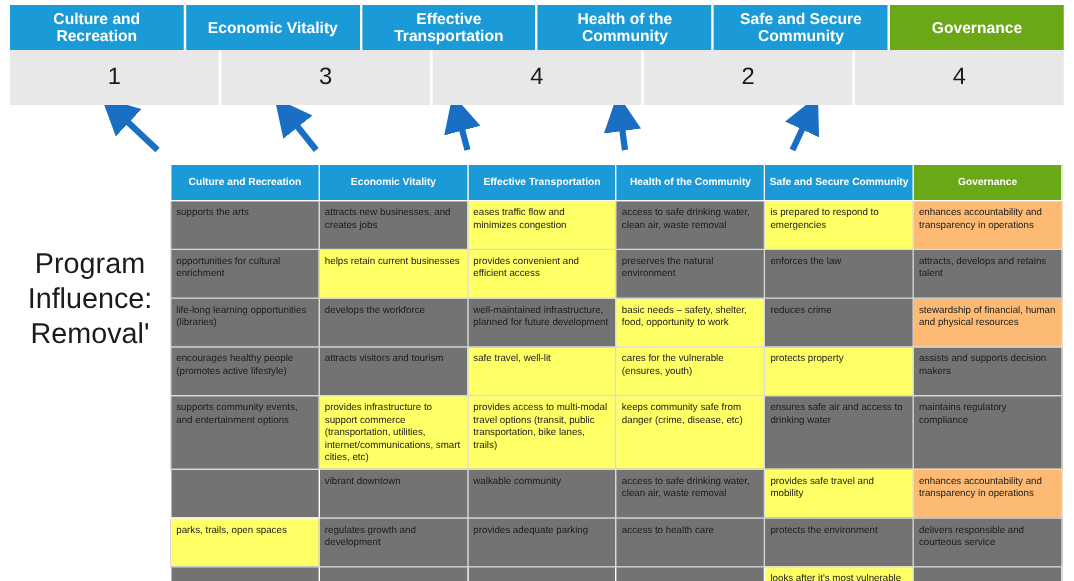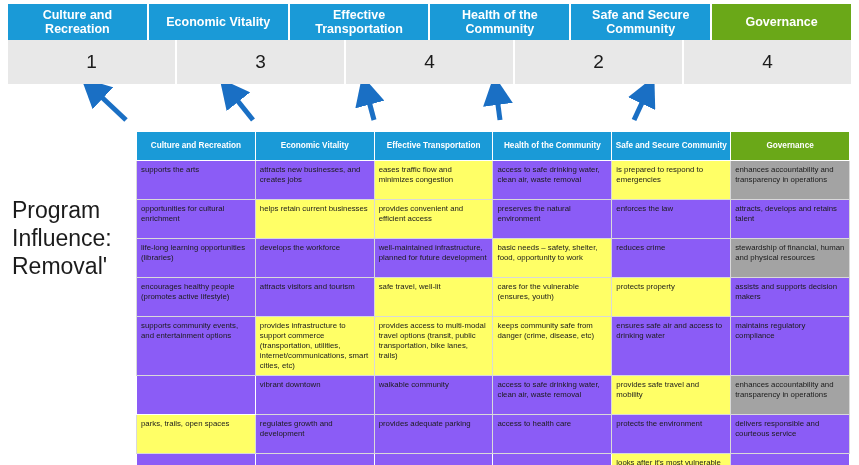--- a/index.html
+++ b/index.html
@@ -72,21 +72,21 @@
     height: 50px;
     pointer-events: none;
   }
 
   
   #program-label {
     position: absolute;
     left: 12px;
     top: 196px;
     width: 120px;
-    text-align: left;
+    text-align: center;
     font-size: 23px;
     color: #1b1b1b;
     line-height: 1.22;
   }
 
   
   #matrix-wrap {
     position: absolute;
     left: 136px;
     top: 131px;
@@ -111,29 +111,29 @@
   table.matrix th.gov {
     background: #6aa818;
   }
   table.matrix td {
     font-size: 7.8px;
     color: #1b1b1b;
     vertical-align: top;
     padding: 4px 4px;
     border: 1px solid #d9d9d9;
     line-height: 1.28;
-    background: #8b5cf6;
+    background: #737373;
     height: 30px;
   }
   table.matrix td.hl {
     background: #ffff66;
     margin-top: 15px;
   }
   table.matrix td.sh {
-    background: #a3a3a3;
+    background: #fdba74;
   }
 </style>
 </head>
 <body>
 
 <div id="top-band">
   <div id="top-header-row">
     <div class="top-header-cell">Culture and Recreation</div>
     <div class="top-header-cell">Economic Vitality</div>
     <div class="top-header-cell">Effective Transportation</div>

